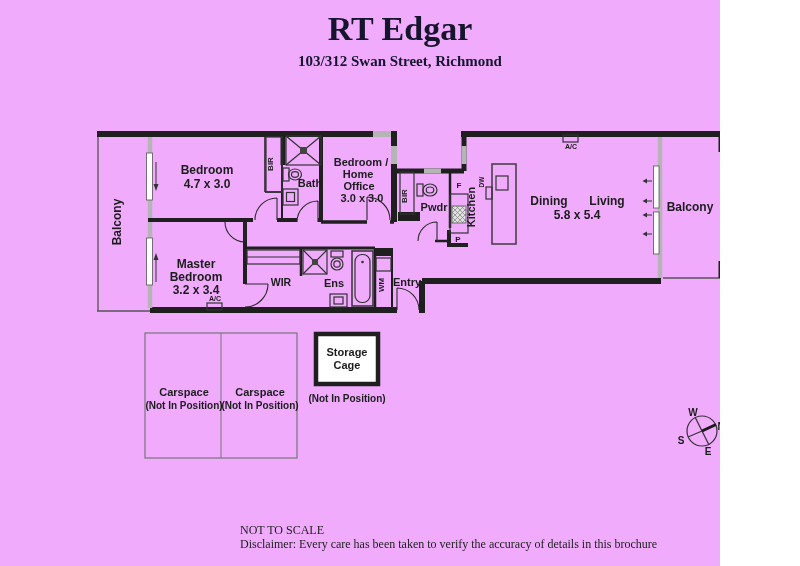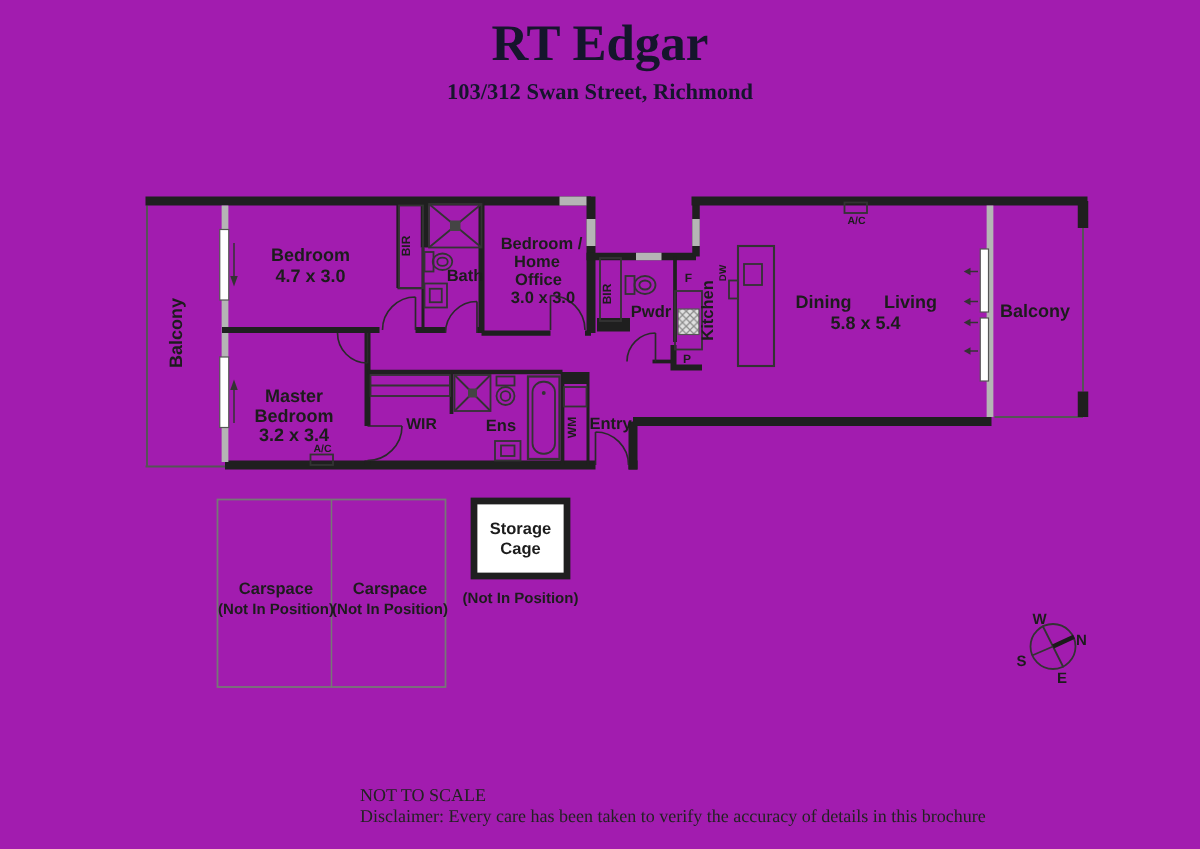--- a/index.html
+++ b/index.html
@@ -1,16 +1,16 @@
 <!DOCTYPE html>
 <html><head>
 <meta charset="utf-8">
 <style>
   html,body{margin:0;padding:0;background:#ffffff;}
-  .page{position:relative;width:800px;height:566px;background:#a21caf;overflow:hidden;}
+  .page{position:relative;width:720px;height:566px;background:#f0abfc;overflow:hidden;}
   svg{display:block;}
   .brand{font-family:"Liberation Serif","DejaVu Serif",serif;font-weight:bold;fill:#15152c;}
   .addr{font-family:"Liberation Serif","DejaVu Serif",serif;font-weight:bold;fill:#15152c;}
   .lbl{font-family:"Liberation Sans","DejaVu Sans",sans-serif;font-weight:600;fill:#1c1c1c;}
   .s12{font-size:12px}.s11{font-size:11px}.s105{font-size:10.5px}.s10{font-size:10px}
   .s8{font-size:8px}.s7{font-size:7px}.s65{font-size:6.5px}
   .foot{font-family:"Liberation Serif","DejaVu Serif",serif;fill:#222222;font-size:12px;}
   .wall{stroke:#1f1f1f;fill:none;}
   .thin{stroke:#555;fill:none;}
   .win{stroke:#b5b5b5;fill:none;}

